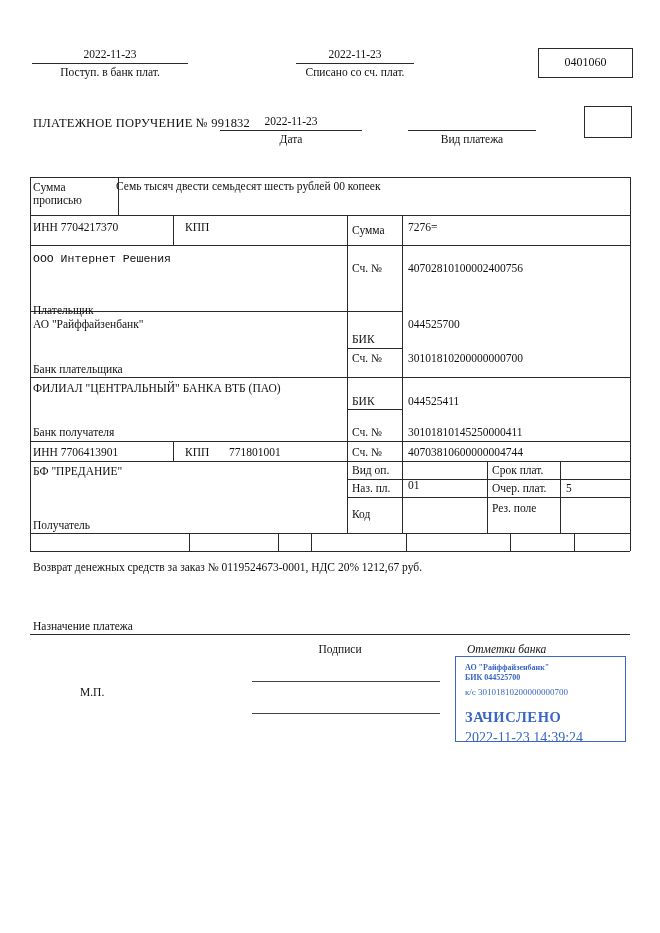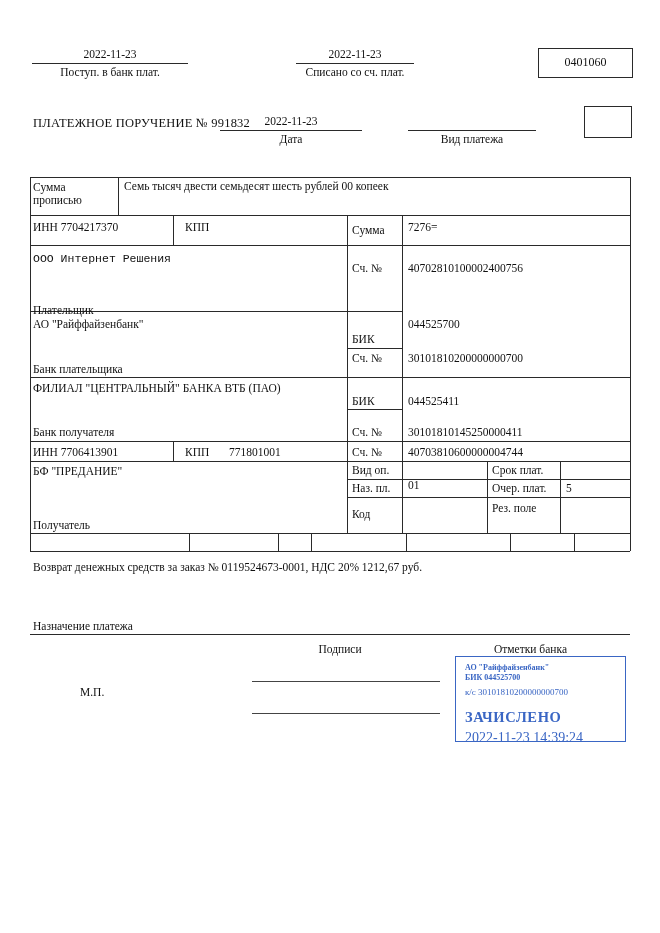--- a/index.html
+++ b/index.html
@@ -76,21 +76,21 @@
 
   <div class="vl" style="left:189px;top:533px;height:18px;"></div>
   <div class="vl" style="left:278px;top:533px;height:18px;"></div>
   <div class="vl" style="left:311px;top:533px;height:18px;"></div>
   <div class="vl" style="left:406px;top:533px;height:18px;"></div>
   <div class="vl" style="left:510px;top:533px;height:18px;"></div>
   <div class="vl" style="left:574px;top:533px;height:18px;"></div>
 
   <span class="t" style="left:33px;top:181px;">Сумма</span>
   <span class="t" style="left:33px;top:194px;">прописью</span>
-  <span class="t" style="left:124px;top:180px;text-align:right;">Семь тысяч двести семьдесят шесть рублей 00 копеек</span>
+  <span class="t" style="left:116px;top:180px;text-align:right;">Семь тысяч двести семьдесят шесть рублей 00 копеек</span>
 
   <span class="t" style="left:33px;top:221px;">ИНН 7704217370</span>
   <span class="t" style="left:185px;top:221px;">КПП</span>
   <span class="t" style="left:352px;top:224px;">Сумма</span>
   <span class="t" style="left:408px;top:221px;">7276=</span>
 
   <span class="t" style="left:33px;top:252px;font-family:Liberation Mono, monospace;">ООО Интернет Решения</span>
   <span class="t" style="left:352px;top:262px;">Сч. №</span>
   <span class="t" style="left:408px;top:262px;">40702810100002400756</span>
   <span class="t" style="left:33px;top:304px;">Плательщик</span>
@@ -124,21 +124,21 @@
   <span class="t" style="left:566px;top:482px;">5</span>
   <span class="t" style="left:352px;top:508px;">Код</span>
   <span class="t" style="left:492px;top:502px;">Рез. поле</span>
   <span class="t" style="left:33px;top:519px;">Получатель</span>
 
   <span class="t" style="left:33px;top:561px;">Возврат денежных средств за заказ № 0119524673-0001, НДС 20% 1212,67 руб.</span>
   <span class="t" style="left:33px;top:620px;">Назначение платежа</span>
   <div class="hl" style="left:30px;top:634px;width:600px;"></div>
 
   <span class="t" style="left:297px;top:643px;width:86px;text-align:center;">Подписи</span>
-  <span class="t" style="left:467px;top:643px;width:100px;text-align:right;">Отметки банка</span>
+  <span class="t" style="left:467px;top:643px;width:100px;text-align:left;font-style:italic;">Отметки банка</span>
   <span class="t" style="left:80px;top:686px;">М.П.</span>
   <div class="sigline" style="left:252px;top:681px;width:188px;"></div>
   <div class="sigline" style="left:252px;top:713px;width:188px;"></div>
 
   <div class="stamp" id="stamp" style="color: rgb(58, 102, 196); border-color: rgb(58, 102, 196);">
     <div class="s-small">АО "Райффайзенбанк"</div>
     <div class="s-small">БИК 044525700</div>
     <div class="s-corr">к/с 30101810200000000700</div>
     <div class="s-status">ЗАЧИСЛЕНО</div>
     <div class="s-date">2022-11-23 14:39:24</div>

